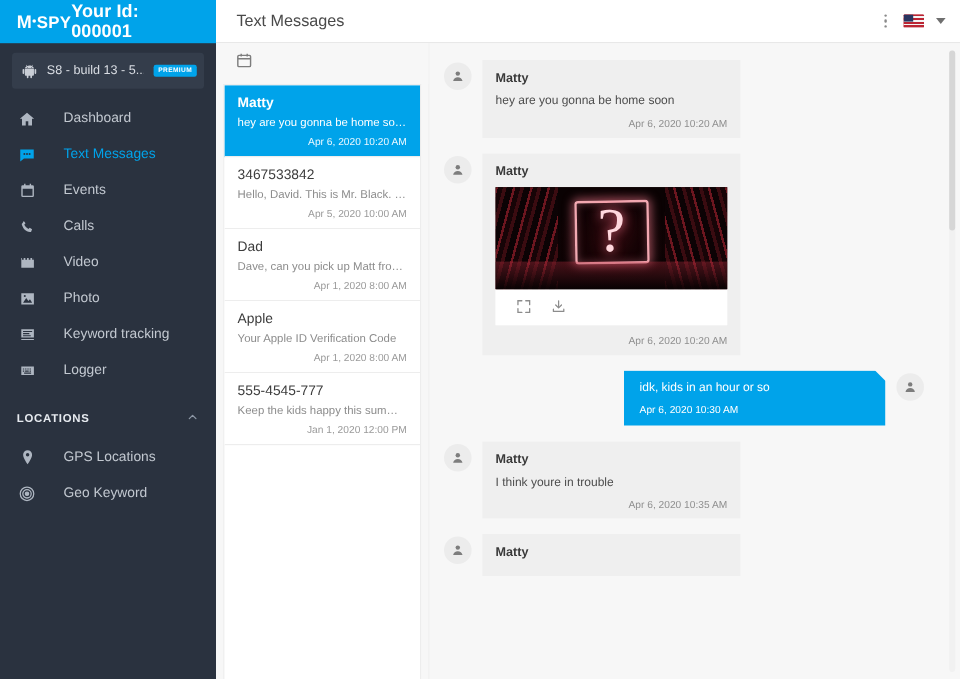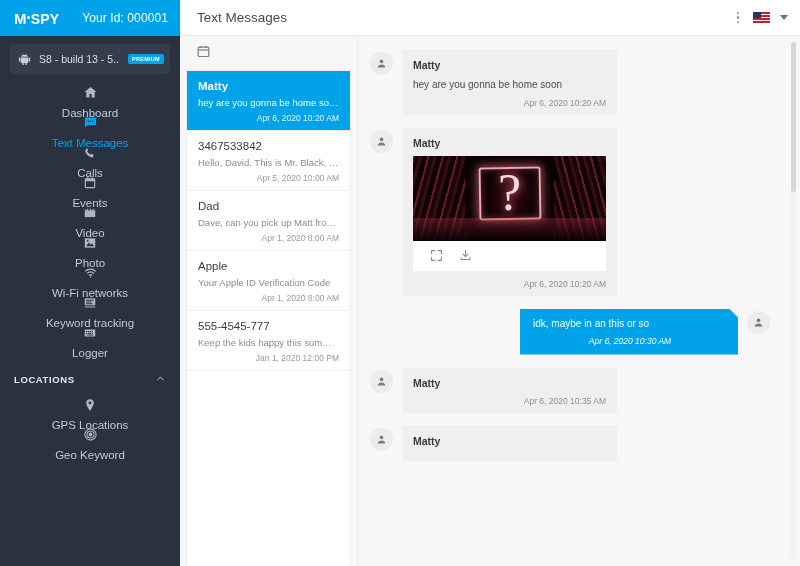--- a/index.html
+++ b/index.html
@@ -20,38 +20,38 @@
     overflow: hidden;
   }
   .brandbar {
     height: 36px; background: #00a3ea;
     display: flex; align-items: center; justify-content: space-between;
     padding: 0 12px 0 14px;
   }
   .logo { display: flex; align-items: baseline; color: #fff; font-weight: bold; font-size: 14px; letter-spacing: .2px; }
   .logo .m { font-size: 15px; }
   .logo .dot { width: 3px; height: 3px; border-radius: 50%; background:#fff; display:inline-block; margin: 0 1px 1px 0; align-self: center;}
-  .userid { color: #ffffff; font-size: 12px; font-weight: normal; letter-spacing: .1px; }
+  .userid { color: #ffffff; font-size: 15px; font-weight: bold; letter-spacing: .1px; }
 
   .device-wrap { padding: 8px 10px 10px 10px; }
   .device {
     background: #343d4b; border-radius: 3px; height: 30px;
     display: flex; align-items: center; padding: 0 6px 0 8px; gap: 8px;
     cursor: pointer;
   }
   .device .droid { width: 13px; height: 14px; flex: 0 0 13px; }
   .device .dname { color: #d9dde3; font-size: 10.5px; white-space: nowrap; overflow: hidden; flex: 1; }
   .badge-premium {
     background: #00a3ea; color: #fff; font-size: 5.5px; font-weight: bold;
     padding: 2px 4px; border-radius: 2px; letter-spacing: .3px; flex: 0 0 auto;
   }
 
   .nav-item {
-    height: 30px; display: flex; align-items: center; gap: 6px;
-    padding: 0 14px 0 14px; cursor: pointer; color: #c2c8d0; font-size: 11.5px; flex-direction: column;
+    height: 30px; display: flex; align-items: center; gap: 22px;
+    padding: 0 14px 0 14px; cursor: pointer; color: #c2c8d0; font-size: 11.5px;
   }
   .nav-item .ic { width: 17px; height: 17px; flex: 0 0 17px; display:flex; align-items:center; justify-content:center; color:#aeb6c1; }
   .nav-item.active { color: #00a3ea; }
   .nav-item.active .ic { color: #00a3ea; }
 
   .nav-section {
     display: flex; align-items: center; justify-content: space-between;
     padding: 0 14px; height: 34px; margin-top: 8px; cursor: pointer;
   }
   .nav-section .st { color: #e6eaef; font-size: 9.5px; font-weight: bold; letter-spacing: .6px; }
@@ -111,21 +111,21 @@
   }
   .bubble-in .sender { font-size: 10.5px; font-weight: bold; color: #3a3a3a; margin-bottom: 7px; }
   .bubble-in .body { font-size: 10px; color: #4d4d4d; margin-bottom: 6px; line-height: 1.35; }
   .bubble-in .stamp { font-size: 8.5px; color: #8f8f8f; text-align: right; }
   .bubble-out {
     background: #00a3ea; min-width: 218px; max-width: 218px;
     padding: 9px 11px 9px 13px; position: relative;
     clip-path: polygon(0 0, calc(100% - 9px) 0, 100% 9px, 100% 100%, 0 100%);
   }
   .bubble-out .body { font-size: 10px; color: #ffffff; margin-bottom: 7px; }
-  .bubble-out .stamp { font-size: 8.5px; color: #ffffff; text-align: center; font-style: italic; }
+  .bubble-out .stamp { font-size: 8.5px; color: #ffffff; text-align: left; }
 
   
   .media-card { background:#fff; margin-bottom: 8px; }
   .media-img {
     width: 100%; height: 85px; position: relative; overflow: hidden;
     background:
       radial-gradient(ellipse 40% 60% at 50% 55%, #1a0406 0%, #0a0203 70%),
       linear-gradient(to right, #5e1118 0%, #2a0709 18%, #0d0204 40%, #0d0204 60%, #2a0709 82%, #5e1118 100%);
   }
   .media-img .wallL, .media-img .wallR {
@@ -204,34 +204,34 @@
             <circle cx="12" cy="10" r="1.3" fill="#2a323f"></circle>
             <circle cx="15.5" cy="10" r="1.3" fill="#2a323f"></circle>
           </svg>
       </span>
       <span>Text Messages</span>
     </div>
 
     <div class="nav-item">
       <span class="ic">
         <svg viewBox="0 0 24 24" width="14" height="14" fill="currentColor">
-            <path d="M6.6 3.6 9 7 7.2 9a13 13 0 0 0 6 6L15 13.2l3.4 2.4-1.2 3a1.6 1.6 0 0 1-1.8.9C9 18.2 5.8 15 3.7 8.6a1.6 1.6 0 0 1 .9-1.8z"></path>
-          </svg>
-      </span>
-      <span>Calls</span>
-    </div>
-
-    <div class="nav-item">
-      <span class="ic">
-        <svg viewBox="0 0 24 24" width="14" height="14" fill="currentColor">
             <path d="M7 2v2H5a2 2 0 0 0-2 2v13a2 2 0 0 0 2 2h14a2 2 0 0 0 2-2V6a2 2 0 0 0-2-2h-2V2h-2v2H9V2zM5 9h14v10H5z"></path>
             <rect x="7" y="11" width="4" height="3.4" fill="#2a323f"></rect>
           </svg>
       </span>
       <span>Events</span>
+    </div>
+
+    <div class="nav-item">
+      <span class="ic">
+        <svg viewBox="0 0 24 24" width="14" height="14" fill="currentColor">
+            <path d="M6.6 3.6 9 7 7.2 9a13 13 0 0 0 6 6L15 13.2l3.4 2.4-1.2 3a1.6 1.6 0 0 1-1.8.9C9 18.2 5.8 15 3.7 8.6a1.6 1.6 0 0 1 .9-1.8z"></path>
+          </svg>
+      </span>
+      <span>Calls</span>
     </div>
 
     <div class="nav-item">
       <span class="ic">
         <svg viewBox="0 0 24 24" width="14" height="14" fill="currentColor">
             <path d="M3 5h18v14H3z"></path>
             <path d="M4 5h2.4v2.6H4zm4.8 0h2.4v2.6H8.8zm4.8 0H16v2.6h-2.4zm4.8 0H21v2.6h-2.4z" fill="#2a323f"></path>
           </svg>
       </span>
       <span>Video</span>
@@ -241,31 +241,20 @@
       <span class="ic">
         <svg viewBox="0 0 24 24" width="14" height="14" fill="currentColor">
             <path d="M3 4h18v16H3z"></path>
             <path d="M5.5 17.5 10 11l3.2 4.2 2.2-2.6 3.1 4.9z" fill="#2a323f"></path>
             <circle cx="8" cy="8" r="1.5" fill="#2a323f"></circle>
           </svg>
       </span>
       <span>Photo</span>
     </div>
 
-    <div class="nav-item">
-      <span class="ic">
-        <svg viewBox="0 0 24 24" width="15" height="15" fill="none" stroke="currentColor" stroke-width="2" stroke-linecap="round">
-            <path d="M4 9.5a12 12 0 0 1 16 0"></path>
-            <path d="M7 13a8 8 0 0 1 10 0"></path>
-            <path d="M10 16.3a3.5 3.5 0 0 1 4 0"></path>
-            <circle cx="12" cy="19" r="1" fill="currentColor" stroke="none"></circle>
-          </svg>
-      </span>
-      <span>Wi-Fi networks</span>
-    </div>
 
     <div class="nav-item">
       <span class="ic">
         <svg viewBox="0 0 24 24" width="14" height="14" fill="currentColor">
             <path d="M3 4h18v12H3z"></path>
             <path d="M5.5 6.5h13v1.6h-13zm0 3h9v1.6h-9zm0 3h11v1.6h-11z" fill="#2a323f"></path>
             <path d="M3 18h18v1.6H3z"></path>
           </svg>
       </span>
       <span>Keyword tracking</span>
@@ -425,41 +414,42 @@
                       </svg>
                   </span>
                 </div>
               </div>
               <div class="stamp">Apr 6, 2020 10:20 AM</div>
             </div>
           </div>
 
           <div class="row out">
             <div class="bubble-out">
-              <div class="body">idk, maybe in an this or so</div>
+              <div class="body">idk, kids in an hour or so</div>
               <div class="stamp">Apr 6, 2020 10:30 AM</div>
             </div>
             <div class="avatar">
               <svg viewBox="0 0 24 24" width="13" height="13" fill="#7d7d7d">
                   <circle cx="12" cy="8" r="3.4"></circle>
                   <path d="M4.8 19.5c.6-3.8 3.6-5.8 7.2-5.8s6.6 2 7.2 5.8z"></path>
                 </svg>
             </div>
           </div>
 
 
           <div class="row">
             <div class="avatar">
               <svg viewBox="0 0 24 24" width="13" height="13" fill="#7d7d7d">
                   <circle cx="12" cy="8" r="3.4"></circle>
                   <path d="M4.8 19.5c.6-3.8 3.6-5.8 7.2-5.8s6.6 2 7.2 5.8z"></path>
                 </svg>
             </div>
             <div class="bubble-in">
               <div class="sender">Matty</div>
+              <div class="body">I think youre in trouble</div>
               <div class="stamp">Apr 6, 2020 10:35 AM</div>
             </div>
           </div>
 
           <div class="row">
             <div class="avatar">
               <svg viewBox="0 0 24 24" width="13" height="13" fill="#7d7d7d">
                   <circle cx="12" cy="8" r="3.4"></circle>
                   <path d="M4.8 19.5c.6-3.8 3.6-5.8 7.2-5.8s6.6 2 7.2 5.8z"></path>
                 </svg>

